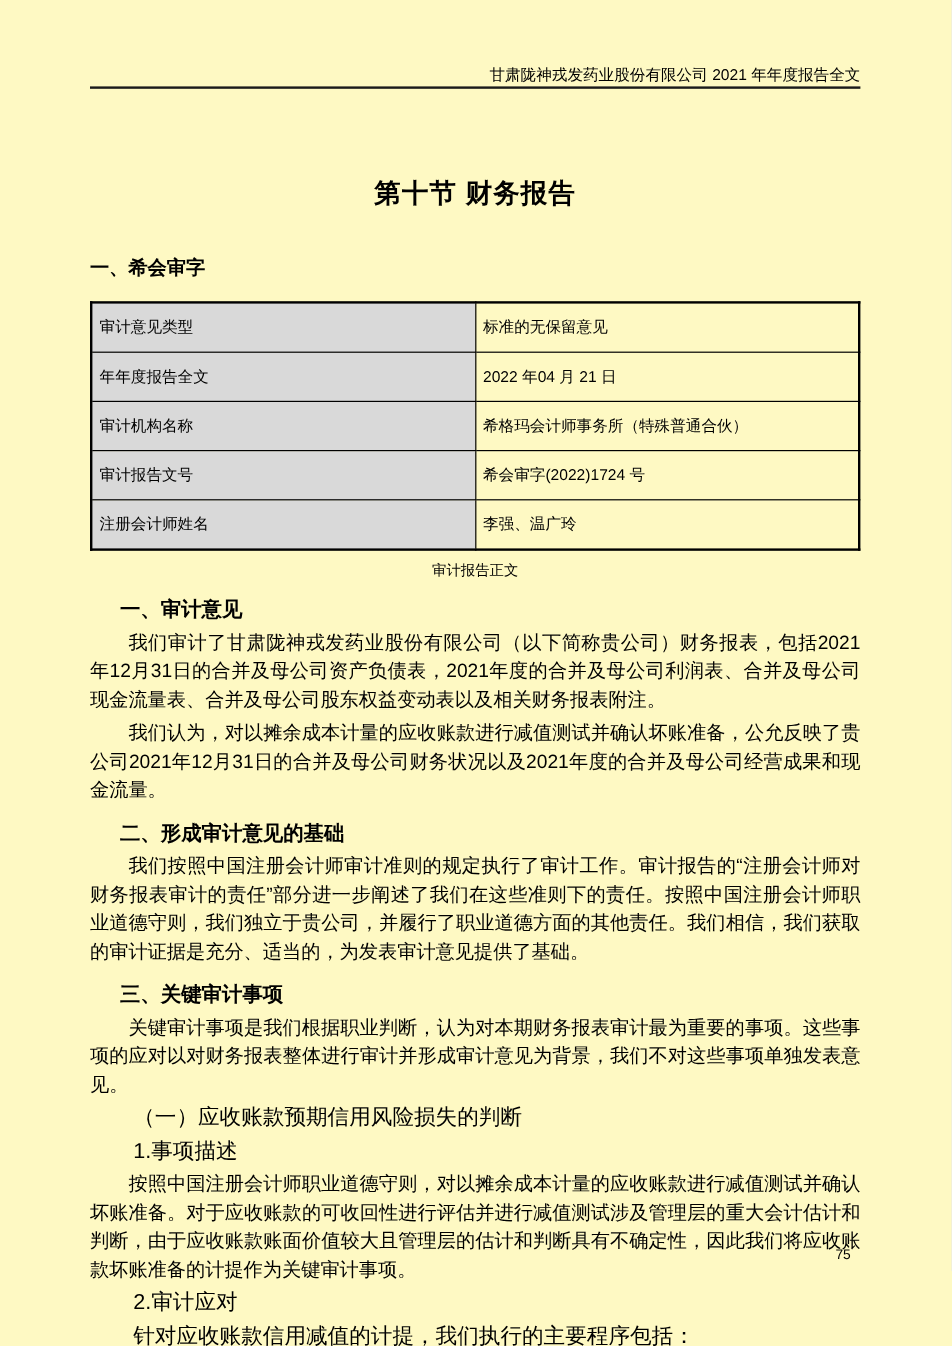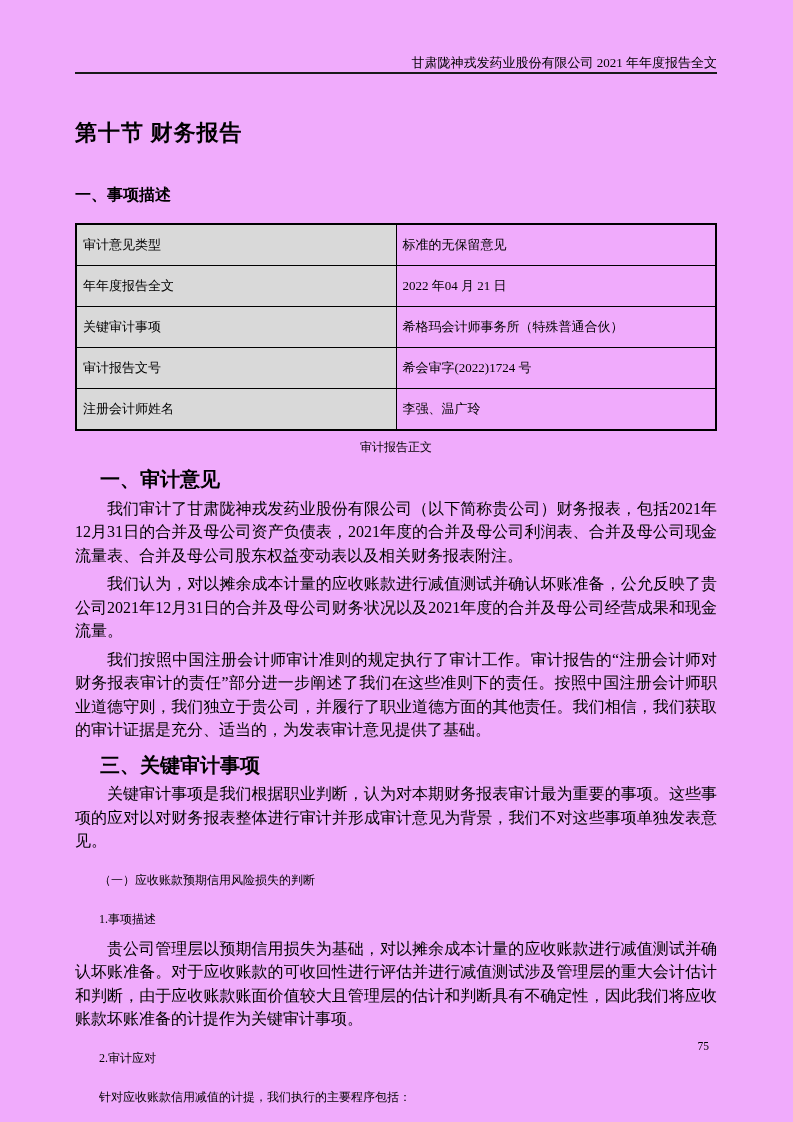--- a/index.html
+++ b/index.html
@@ -2,41 +2,42 @@
 <html><head>
 <meta charset="utf-8">
 <style>
   * { margin: 0; padding: 0; box-sizing: border-box; }
   html, body { background: #e8e8e8; }
   .page {
     position: relative;
     width: 793px;
     height: 1122px;
     margin: 0 auto;
-    background: #f0abfc;
+    background: #fef9c3;
     color: #000000;
-    font-family: Liberation Serif, serif;
+    font-family: Liberation Sans, sans-serif;
     overflow: hidden;
   }
   .content {
     position: absolute;
     left: 75px;
     right: 76px;
     top: 0;
   }
   .header {
     padding-top: 55px;
     text-align: right;
     font-size: 13px;
     line-height: 15px;
     border-bottom: 2px solid #1a1a1a;
     padding-bottom: 2px;
   }
   .doc-title {
-    margin-top: 44px;
+    margin-top: 72px;
+    text-align: center;
     font-size: 22px;
     font-weight: bold;
     letter-spacing: 1px;
   }
   .sec-heading {
     margin-top: 37px;
     font-size: 16px;
     font-weight: bold;
   }
   table.audit-table {
@@ -56,97 +57,98 @@
     background: #d9d9d9;
     width: 50%;
   }
   .center-caption {
     margin-top: 8px;
     text-align: center;
     font-size: 12px;
   }
   .sub-heading {
     margin-top: 7px;
-    font-size: 20px;
+    font-size: 17px;
     font-weight: bold;
     text-indent: 25px;
     line-height: 23.5px;
     padding-top: 5px;
   }
   p.body-para {
     font-size: 16px;
     line-height: 23.5px;
     text-align: justify;
     text-indent: 2em;
     margin-top: 5px;
   }
   p.body-line {
-    font-size: 12px;
+    font-size: 18px;
     line-height: 23.5px;
     text-indent: 2em;
-    margin-top: 16px;
+    margin-top: 4px;
   }
   .page-number {
     position: absolute;
     right: 84px;
     top: 1040px;
     font-size: 11.5px;
   }
 </style>
 </head>
 <body>
 
 <div class="page">
   <div class="content">
 
     <div class="header">
       <span>甘肃陇神戎发药业股份有限公司 2021 年年度报告全文</span>
     </div>
 
     <div class="doc-title">第十节 财务报告</div>
 
-    <div class="sec-heading">一、事项描述</div>
+    <div class="sec-heading">一、希会审字</div>
 
     <table class="audit-table">
       <tbody>
         <tr>
           <td class="label-cell">审计意见类型</td>
           <td>标准的无保留意见</td>
         </tr>
         <tr>
           <td class="label-cell">年年度报告全文</td>
           <td>2022 年04 月 21 日</td>
         </tr>
         <tr>
-          <td class="label-cell">关键审计事项</td>
+          <td class="label-cell">审计机构名称</td>
           <td>希格玛会计师事务所（特殊普通合伙）</td>
         </tr>
         <tr>
           <td class="label-cell">审计报告文号</td>
           <td>希会审字(2022)1724 号</td>
         </tr>
         <tr>
           <td class="label-cell">注册会计师姓名</td>
           <td>李强、温广玲</td>
         </tr>
       </tbody>
     </table>
 
     <div class="center-caption">审计报告正文</div>
 
     <div class="sub-heading">一、审计意见</div>
     <p class="body-para">我们审计了甘肃陇神戎发药业股份有限公司（以下简称贵公司）财务报表，包括2021年12月31日的合并及母公司资产负债表，2021年度的合并及母公司利润表、合并及母公司现金流量表、合并及母公司股东权益变动表以及相关财务报表附注。</p>
     <p class="body-para">我们认为，对以摊余成本计量的应收账款进行减值测试并确认坏账准备，公允反映了贵公司2021年12月31日的合并及母公司财务状况以及2021年度的合并及母公司经营成果和现金流量。</p>
 
+    <div class="sub-heading">二、形成审计意见的基础</div>
     <p class="body-para">我们按照中国注册会计师审计准则的规定执行了审计工作。审计报告的“注册会计师对财务报表审计的责任”部分进一步阐述了我们在这些准则下的责任。按照中国注册会计师职业道德守则，我们独立于贵公司，并履行了职业道德方面的其他责任。我们相信，我们获取的审计证据是充分、适当的，为发表审计意见提供了基础。</p>
 
     <div class="sub-heading">三、关键审计事项</div>
     <p class="body-para">关键审计事项是我们根据职业判断，认为对本期财务报表审计最为重要的事项。这些事项的应对以对财务报表整体进行审计并形成审计意见为背景，我们不对这些事项单独发表意见。</p>
     <p class="body-line">（一）应收账款预期信用风险损失的判断</p>
     <p class="body-line">1.事项描述</p>
-    <p class="body-para">贵公司管理层以预期信用损失为基础，对以摊余成本计量的应收账款进行减值测试并确认坏账准备。对于应收账款的可收回性进行评估并进行减值测试涉及管理层的重大会计估计和判断，由于应收账款账面价值较大且管理层的估计和判断具有不确定性，因此我们将应收账款坏账准备的计提作为关键审计事项。</p>
+    <p class="body-para">按照中国注册会计师职业道德守则，对以摊余成本计量的应收账款进行减值测试并确认坏账准备。对于应收账款的可收回性进行评估并进行减值测试涉及管理层的重大会计估计和判断，由于应收账款账面价值较大且管理层的估计和判断具有不确定性，因此我们将应收账款坏账准备的计提作为关键审计事项。</p>
     <p class="body-line">2.审计应对</p>
     <p class="body-line">针对应收账款信用减值的计提，我们执行的主要程序包括：</p>
 
   </div>
 
   <div class="page-number">75</div>
 </div>
 
 </body></html>

